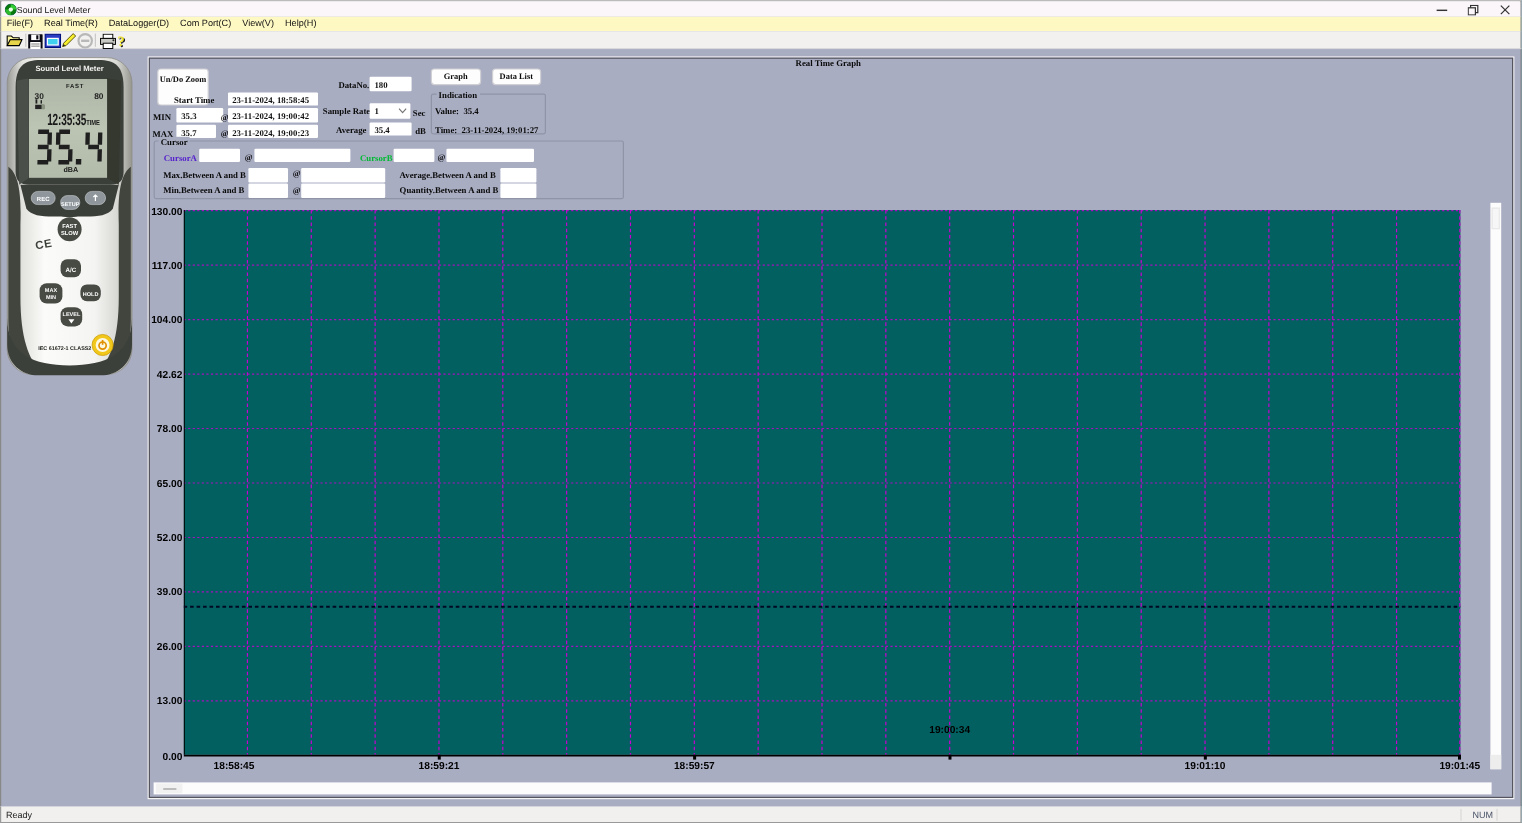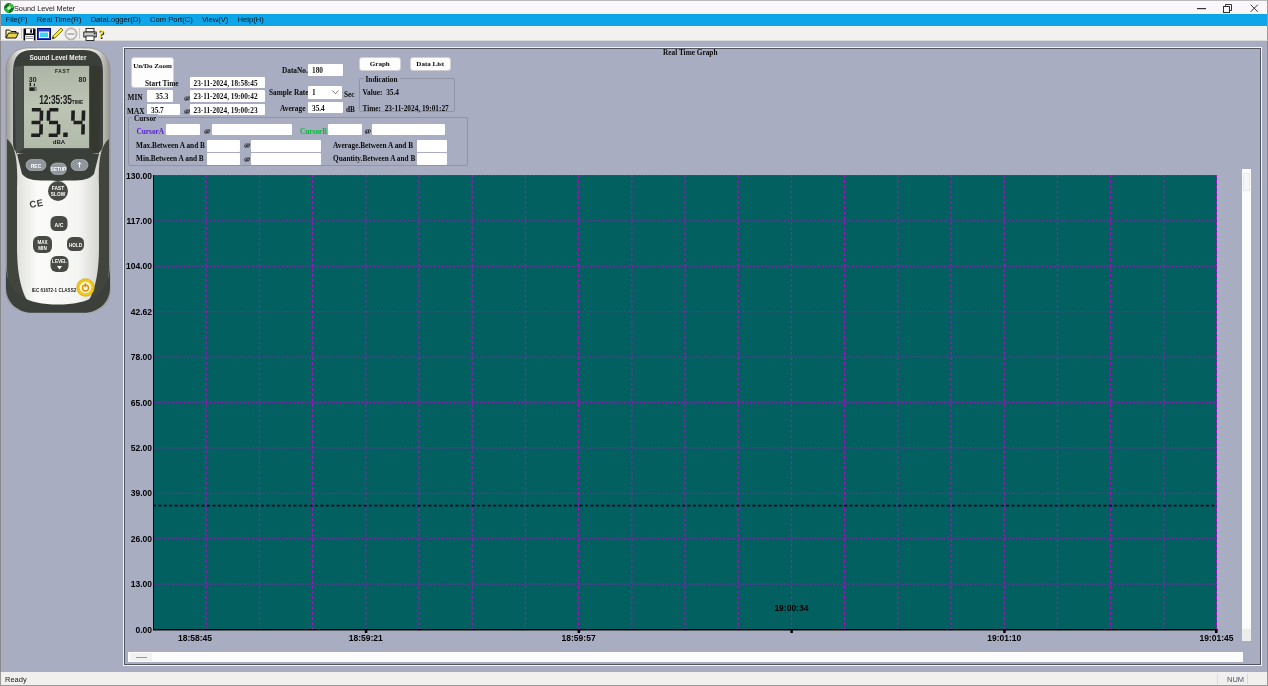--- a/index.html
+++ b/index.html
@@ -1,21 +1,21 @@
 <!DOCTYPE html>
 <html><head>
 <meta charset="utf-8">
 <style>
   * { margin:0; padding:0; box-sizing:border-box; }
   html,body { width:1268px; height:686px; overflow:hidden; }
   body { font-family:"Liberation Sans",sans-serif; position:relative; background:#a9adc2; }
   .abs { position:absolute; }
   
   #titlebar { position:absolute; left:0; top:0; width:1268px; height:14px; background:#fbf6f9; border-left:1px solid #999; border-right:1px solid #999; border-top:1px solid #bbb; }
-  #menubar { position:absolute; left:0; top:14px; width:1268px; height:12px; background:#0ea5e9; border-left:1px solid #999; border-right:1px solid #999; color:#111; font-size:7.6px; line-height:12px; }
+  #menubar { position:absolute; left:0; top:14px; width:1268px; height:12px; background:#fef9c3; border-left:1px solid #999; border-right:1px solid #999; color:#111; font-size:7.6px; line-height:12px; }
   #menubar span { display:inline-block; padding:0 4.6px; }
   #toolbar { position:absolute; left:0; top:26px; width:1268px; height:15px; background:#f2f1ef; border-left:1px solid #999; border-right:1px solid #999; border-bottom:1px solid #d9d9d9; }
   #client { position:absolute; left:0; top:41px; width:1268px; height:631px; background:#a9adc2; border-left:1px solid #888; border-right:1px solid #888; }
   #statusbar { position:absolute; left:0; top:672px; width:1268px; height:14px; background:#f1f0ef; border-left:1px solid #999; border-right:1px solid #999; border-bottom:1px solid #999; font-size:7.5px; color:#222; }
   .tsep { position:absolute; top:2px; width:1px; height:11px; background:#c9c9c9; }
   
   #child { position:absolute; left:122px; top:6px; width:1139px; height:619px; border:1px solid #f4f4f4; }
   #childin { position:absolute; left:0; top:0; width:100%; height:100%; border:1px solid #55555f; }
   .lbl { font-family:"Liberation Serif",serif; font-weight:bold; font-size:7.3px; color:#0a0a0a; white-space:nowrap; }
   .tbox { position:absolute; background:#fff; border-radius:1px; font-family:"Liberation Serif",serif; font-weight:bold; font-size:7.3px; color:#111; padding:2px 0 0 4px; white-space:nowrap; }
@@ -182,21 +182,21 @@
     <text x="52" y="245" text-anchor="middle" font-family="Liberation Sans" font-size="4.5" font-weight="bold" fill="#22251f">IEC 61672-1 CLASS2</text>
   </svg>
   <div class="lbl" style="position:absolute;left:663px;top:48px;">Real Time Graph</div>
   <div class="btn" style="left:131px;top:57px;width:43px;height:31px;padding-top:4px;">Un/Do Zoom</div>
   <div class="btn" style="left:359px;top:56.5px;width:41.5px;height:14px;padding-top:2.5px;">Graph</div>
   <div class="btn" style="left:409.5px;top:56.5px;width:41.5px;height:14px;padding-top:2.5px;">Data List</div>
 
   <div class="lbl" style="position:absolute;left:145px;top:79px;">Start Time</div>
   <div class="tbox" style="left:189.5px;top:77px;width:75.5px;height:11.3px;">23-11-2024, 18:58:45</div>
   <div class="lbl" style="position:absolute;left:127.5px;top:93px;">MIN</div>
-  <div class="tbox" style="left:147px;top:90.4px;width:26px;height:11.3px;text-align:center;">35.3</div>
+  <div class="tbox" style="left:147px;top:90.4px;width:39px;height:11.3px;">35.3</div>
   <div class="lbl" style="position:absolute;left:184px;top:93.5px;font-size:7px;">@</div>
   <div class="tbox" style="left:189.5px;top:90.4px;width:75.5px;height:11.3px;">23-11-2024, 19:00:42</div>
   <div class="lbl" style="position:absolute;left:127px;top:106.5px;">MAX</div>
   <div class="tbox" style="left:147px;top:103.8px;width:33px;height:11.3px;">35.7</div>
   <div class="lbl" style="position:absolute;left:184px;top:107px;font-size:7px;">@</div>
   <div class="tbox" style="left:189.5px;top:103.8px;width:75.5px;height:11.3px;">23-11-2024, 19:00:23</div>
 
   <div class="lbl" style="position:absolute;left:282px;top:66px;">DataNo.</div>
   <div class="tbox" style="left:308px;top:63.5px;width:34.5px;height:12.8px;">180</div>
   <div class="lbl" style="position:absolute;left:269px;top:87.5px;">Sample Rate</div>
@@ -207,21 +207,21 @@
   <div class="lbl" style="position:absolute;left:280px;top:104px;">Average</div>
   <div class="tbox" style="left:308px;top:101.5px;width:34.5px;height:11.8px;">35.4</div>
   <div class="lbl" style="position:absolute;left:346px;top:104.5px;">dB</div>
 
   <div class="grp" style="left:358.5px;top:78px;width:96px;height:34px;">
     <span class="lbl grplbl" style="left:4px;">Indication</span>
     <span class="lbl" style="position:absolute;left:3px;top:9px;">Value:&nbsp; 35.4</span>
     <span class="lbl" style="position:absolute;left:3px;top:25px;">Time:&nbsp; 23-11-2024, 19:01:27</span>
   </div>
 
-  <div class="grp" style="left:128px;top:117px;width:340px;height:49px;">
+  <div class="grp" style="left:128px;top:117px;width:392px;height:49px;">
     <span class="lbl grplbl" style="left:3px;">Cursor</span>
     <span class="lbl" style="position:absolute;left:7.5px;top:8.5px;color:#5522cc;">CursorA</span>
     <div class="tbox" style="left:37px;top:6px;width:34px;height:11.2px;"></div>
     <span class="lbl" style="position:absolute;left:75px;top:9px;font-size:7px;">@</span>
     <div class="tbox" style="left:83px;top:6px;width:80px;height:11.2px;"></div>
     <span class="lbl" style="position:absolute;left:171px;top:8.5px;color:#00bb33;">CursorB</span>
     <div class="tbox" style="left:199px;top:6px;width:34px;height:11.2px;"></div>
     <span class="lbl" style="position:absolute;left:235.5px;top:9px;font-size:7px;">@</span>
     <div class="tbox" style="left:242.5px;top:6px;width:73px;height:11.2px;"></div>
 

